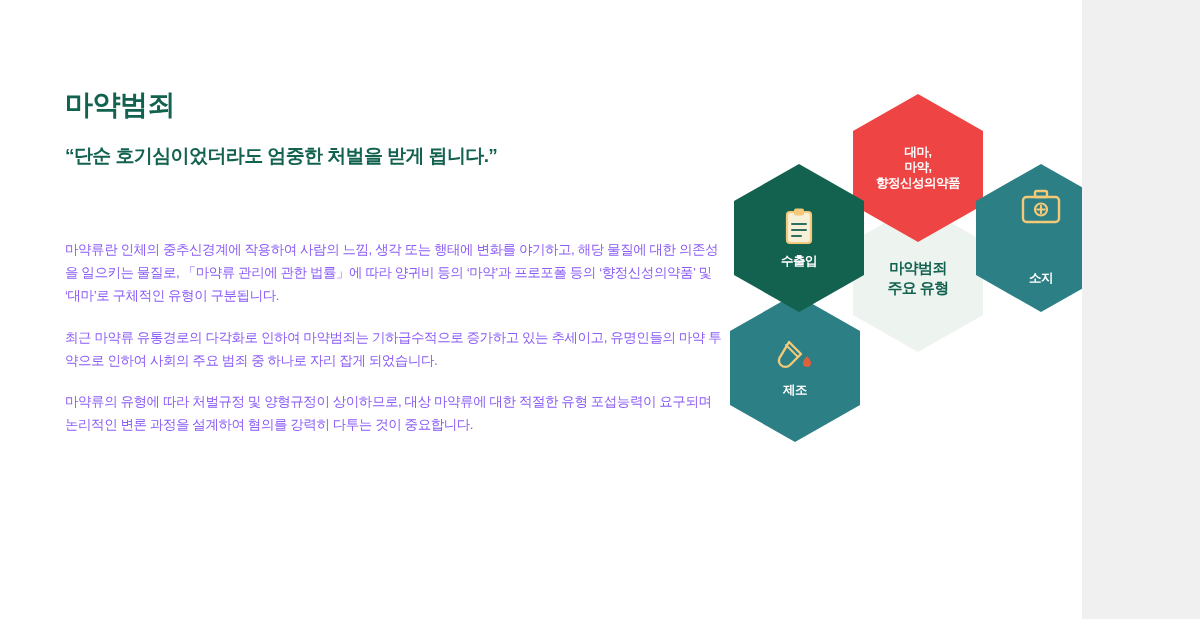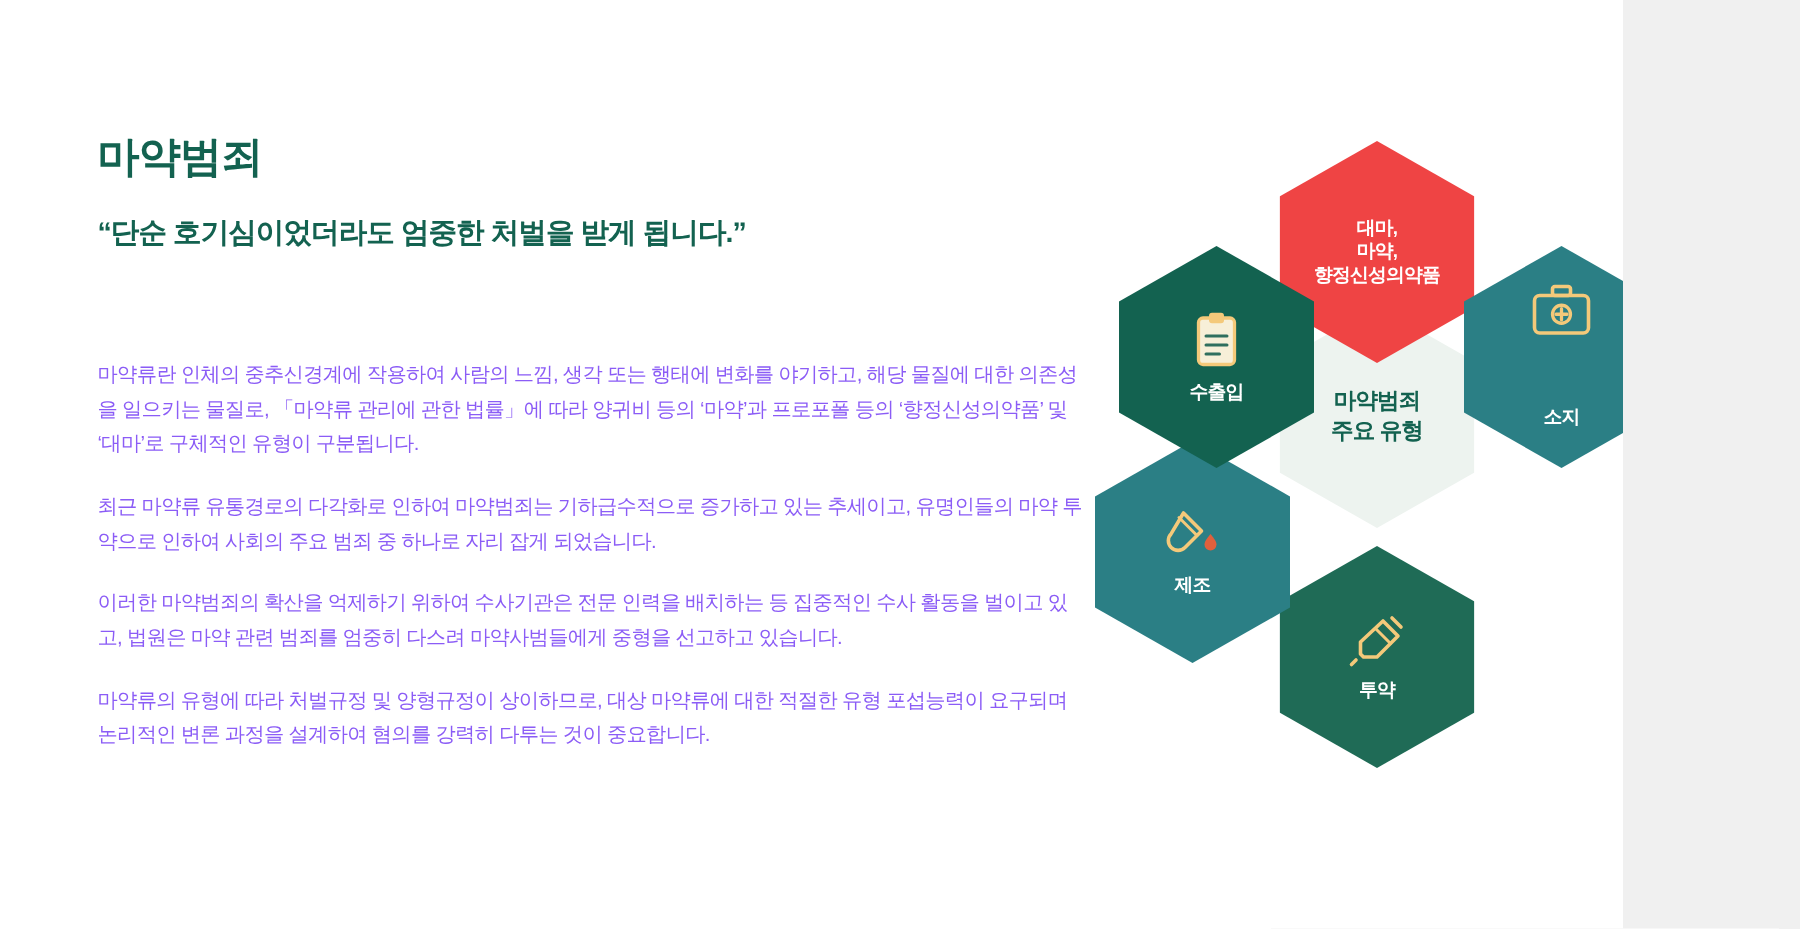--- a/index.html
+++ b/index.html
@@ -110,36 +110,35 @@
     text-align: center;
     line-height: 1.35;
     letter-spacing: -0.6px;
   }
   
   #hex-top      { left: 135px; top: 16px; }
   #hex-upper-right { left: 258px; top: 86px; }
   #hex-lower-right { left: 258px; top: 216px; }
   #hex-bottom   { left: 135px; top: 286px; }
   #hex-lower-left  { left: 12px;  top: 216px; }
-  #hex-upper-left  { left: 28px;  top: 86px; }
+  #hex-upper-left  { left: 16px;  top: 86px; }
 </style>
 </head>
 <body>
 
 <div id="page">
 
   <div id="left-col">
     <h1 id="page-title">마약범죄</h1>
     <p id="page-subtitle">“단순 호기심이었더라도 엄중한 처벌을 받게 됩니다.”</p>
   </div>
 
   <div id="body-copy">
     <p class="para">마약류란 인체의 중추신경계에 작용하여 사람의 느낌, 생각 또는 행태에 변화를 야기하고, 해당 물질에 대한 의존성을 일으키는 물질로, 「마약류 관리에 관한 법률」에 따라 양귀비 등의 ‘마약’과 프로포폴 등의 ‘향정신성의약품’ 및 ‘대마’로 구체적인 유형이 구분됩니다.</p>
     <p class="para">최근 마약류 유통경로의 다각화로 인하여 마약범죄는 기하급수적으로 증가하고 있는 추세이고, 유명인들의 마약 투약으로 인하여 사회의 주요 범죄 중 하나로 자리 잡게 되었습니다.</p>
-    <p class="para">이러한 마약범죄의 확산을 억제하기 위하여 수사기관은 전문 인력을 배치하는 등 집중적인 수사 활동을 벌이고 있고, 법원은 마약 관련 범죄를 엄중히 다스려 마약사범들에게 중형을 선고하고 있습니다.</p>
     <p class="para">마약류의 유형에 따라 처벌규정 및 양형규정이 상이하므로, 대상 마약류에 대한 적절한 유형 포섭능력이 요구되며 논리적인 변론 과정을 설계하여 혐의를 강력히 다투는 것이 중요합니다.</p>
   </div>
 
   <div id="hex-diagram">
 
     <div id="hex-center">
       <div class="center-label">
         <div>마약범죄</div>
         <div>주요 유형</div>
       </div>
@@ -159,31 +158,20 @@
           <rect x="15" y="2" width="12" height="6" rx="1.6" fill="none" stroke="#f4c97a" stroke-width="2.4"></rect>
           <rect x="3" y="8" width="36" height="25" rx="3.5" fill="none" stroke="#f4c97a" stroke-width="2.4"></rect>
           <circle cx="21" cy="20.5" r="6" fill="none" stroke="#f4c97a" stroke-width="2.2"></circle>
           <path d="M21 16.8v7.4M17.3 20.5h7.4" stroke="#f4c97a" stroke-width="2.2" stroke-linecap="round"></path>
         </svg>
       </span>
       <div class="hex-label">소지</div>
     </div>
 
 
-    <div class="hex" id="hex-bottom" style="background:#1f6b56;">
-      <span class="hex-icon">
-        <svg width="40" height="38" viewBox="0 0 40 38">
-          <path d="M30 4l6 6" stroke="#f4c97a" stroke-width="2.4" stroke-linecap="round"></path>
-          <path d="M24 6l10 10-14 14H11l-2-2v-8z" fill="none" stroke="#f4c97a" stroke-width="2.4" stroke-linejoin="round"></path>
-          <path d="M19 11l10 10" stroke="#f4c97a" stroke-width="2" stroke-linecap="round"></path>
-          <path d="M6 32l-3 3" stroke="#f4c97a" stroke-width="2.4" stroke-linecap="round"></path>
-        </svg>
-      </span>
-      <div class="hex-label">투약</div>
-    </div>
 
     <div class="hex" id="hex-lower-left" style="background:#2b7f85;">
       <span class="hex-icon">
         <svg width="40" height="38" viewBox="0 0 40 38">
           <path d="M14 4l12 12-11 11a6.5 6.5 0 0 1-9.2-9.2z" fill="none" stroke="#f4c97a" stroke-width="2.4" stroke-linejoin="round"></path>
           <path d="M11 7l12 12" stroke="#f4c97a" stroke-width="2" stroke-linecap="round"></path>
           <path d="M32 18c2.6 3.2 4 5.3 4 7a4 4 0 0 1-8 0c0-1.7 1.4-3.8 4-7z" fill="#e0603c"></path>
         </svg>
       </span>
       <div class="hex-label">제조</div>

